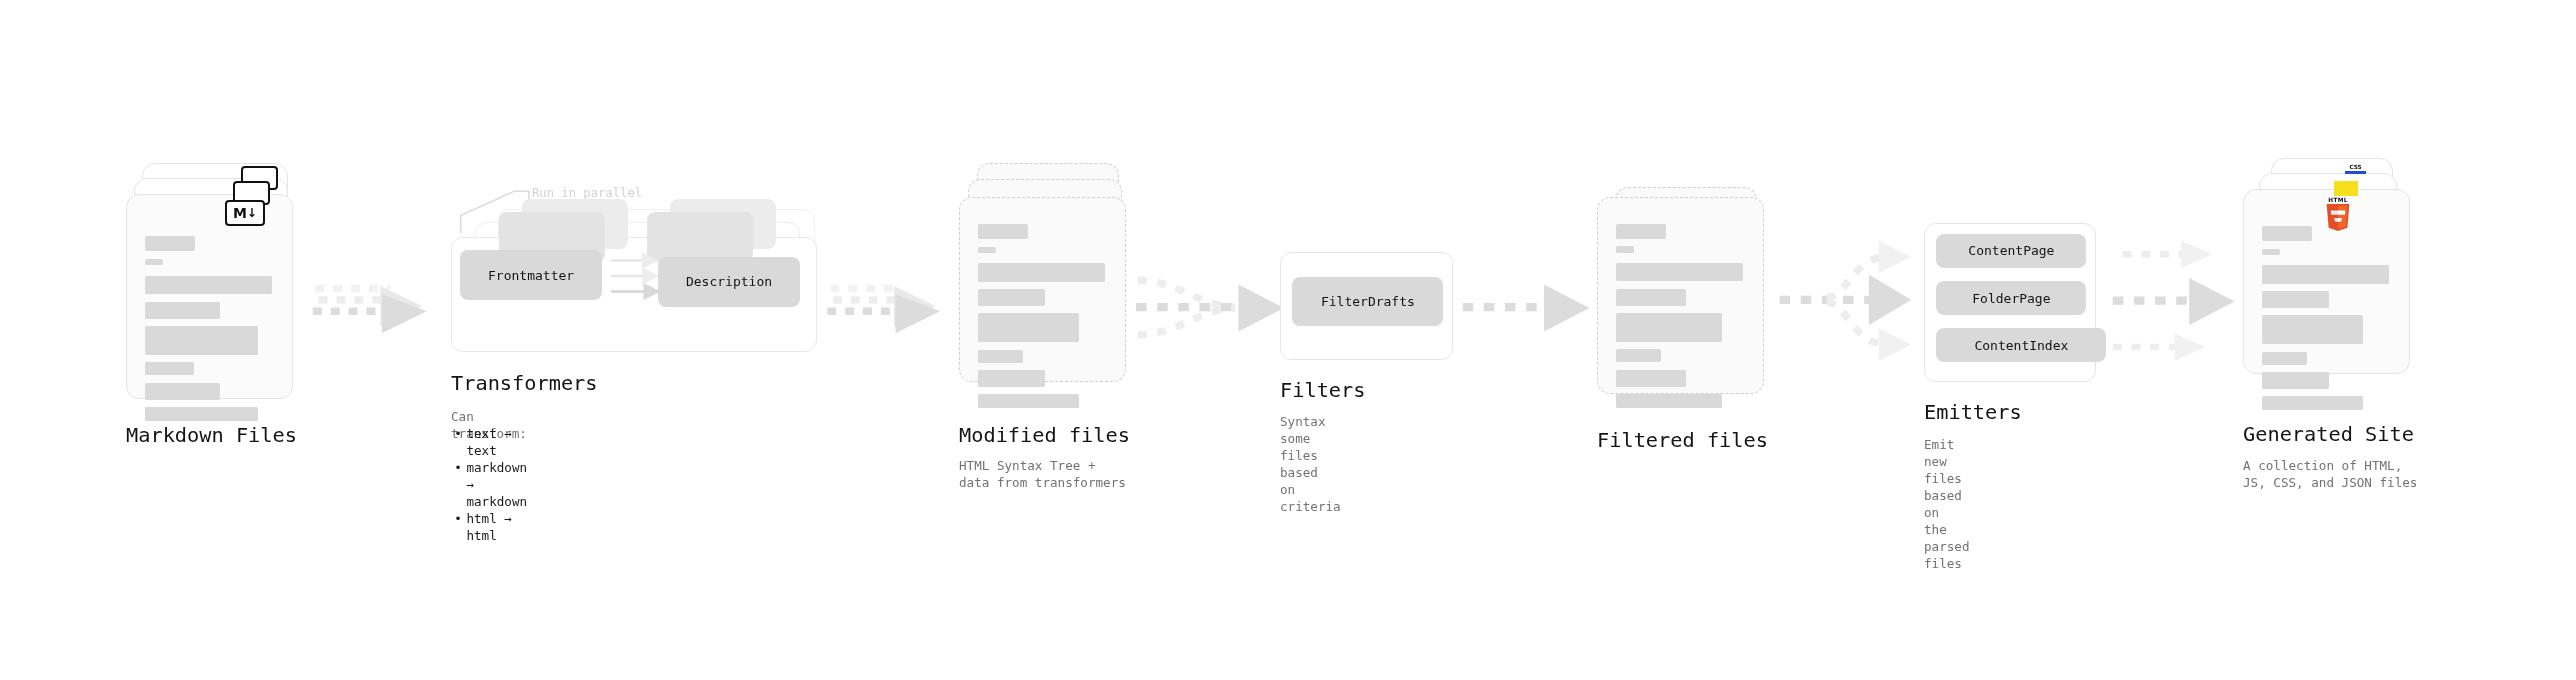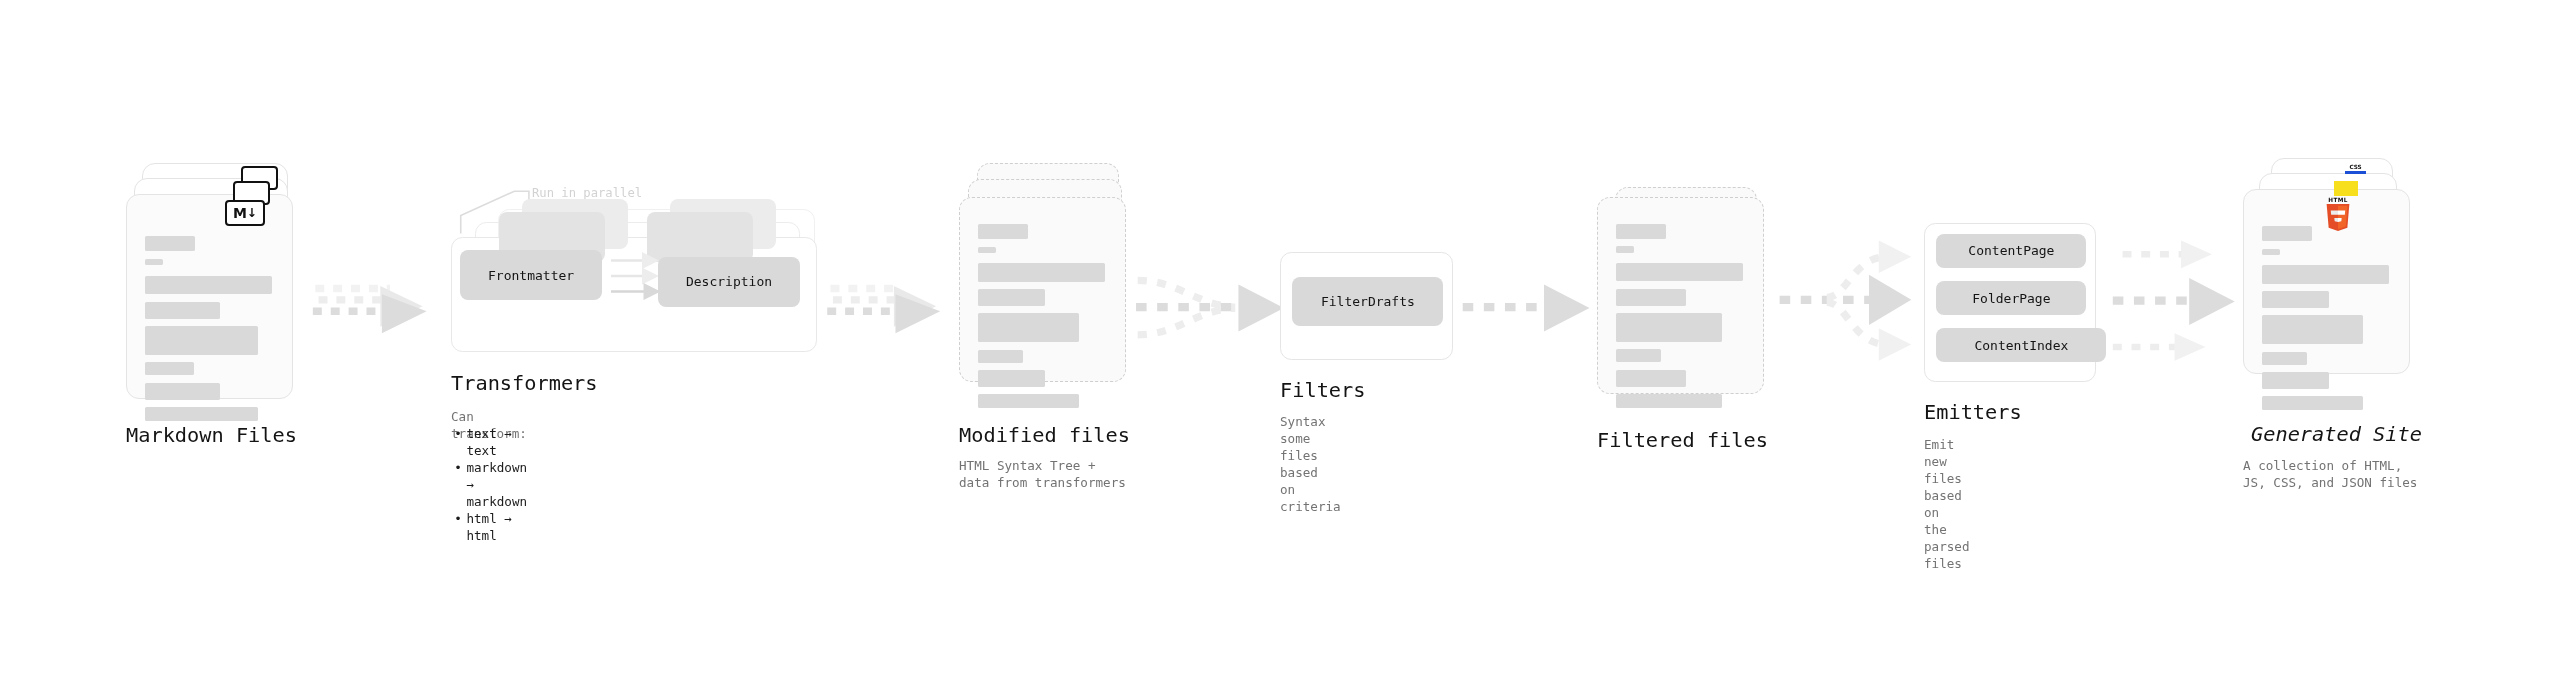--- a/index.html
+++ b/index.html
@@ -327,19 +327,19 @@
         <span style="font-family:'DejaVu Sans', sans-serif;font-weight:bold;font-size:5.7px;color:#111;line-height:6.5px;letter-spacing:0.4px;">HTML</span>
         <svg width="26" height="27" style="position:relative;" viewBox="0 0 32 33">
           <path d="M2,0 L30,0 L27.5,29 L16,33 L4.5,29 z" fill="#e44d26"></path>
           <path d="M16,2 L27.7,2 L25.6,27.6 L16,30.9 z" fill="#f16529"></path>
           <path d="M16,8 L7,8 L7.6,13 L16,13 L16,8 M16,17 L11.5,17 L11.9,21 L16,22.1 L16,17" fill="#ebebeb"></path>
           <path d="M16,8 L16,13 L24.4,13 L24.9,8 L16,8 M16,17 L16,22.1 L20.1,21 L20.5,17 L16,17" fill="#ffffff"></path>
         </svg>
       </div>
     </div>
 
-    <div class="title" style="position:absolute;left:8px;top:264px;font-style:italic;">Generated Site</div>
+    <div class="title" style="position:absolute;left:0px;top:264px;">Generated Site</div>
     <div class="subtitle" style="position:absolute;left:0px;top:299px;">A collection of HTML,
 JS, CSS, and JSON files</div>
   </div>
 
 </div>
 
 
 </body></html>

